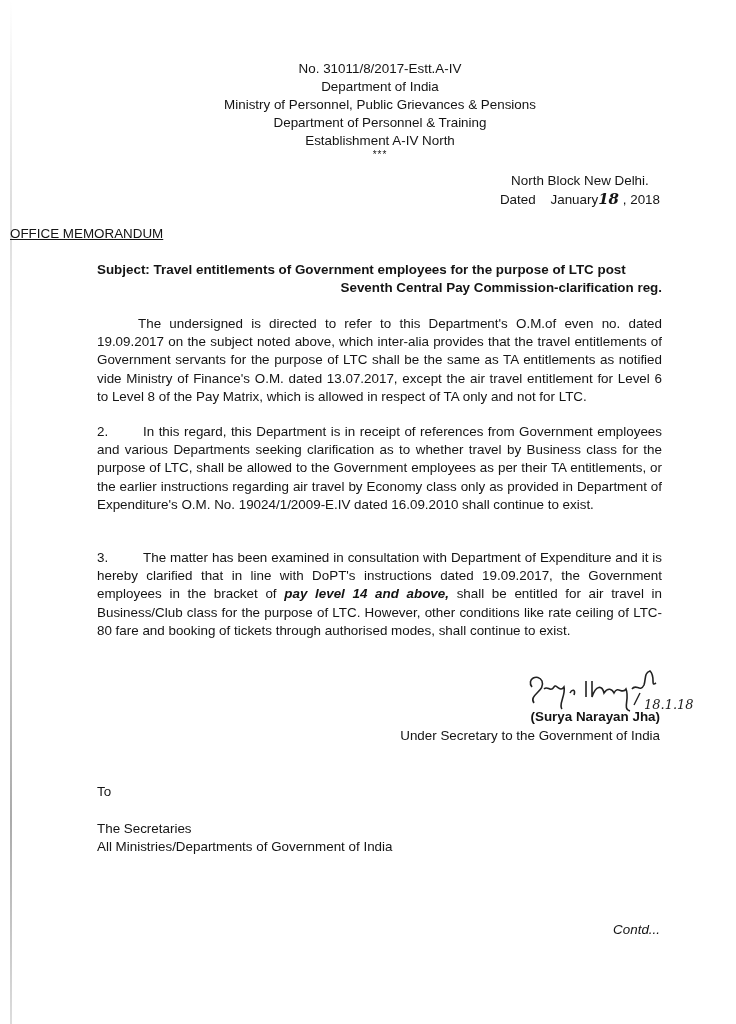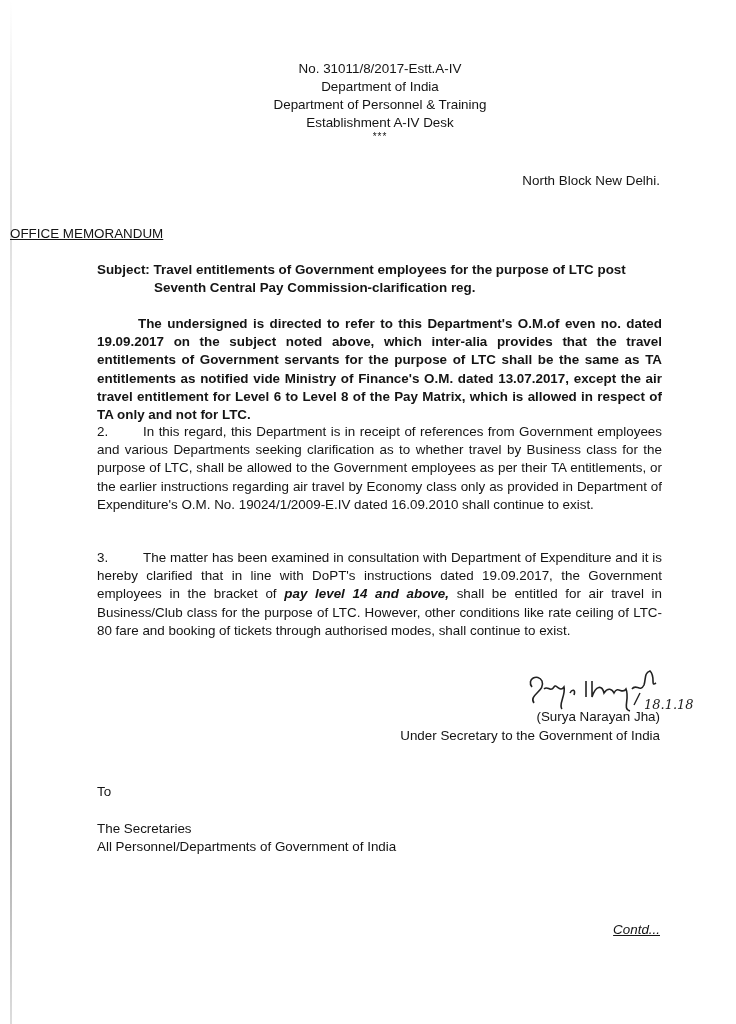--- a/index.html
+++ b/index.html
@@ -8,51 +8,57 @@
   .page { position: absolute; left: 0; top: 0; width: 736px; height: 1024px; background: #fff; margin-left: 10px; }
   .edge { position: absolute; left: 0; top: 0; width: 2px; height: 1024px;
           background: linear-gradient(to bottom, #fff 0%, #ddd 20%, #eee 40%, #ccc 60%, #aaa 80%, #ddd 100%); }
   .hdr { position: absolute; left: 140px; width: 460px; top: 60px; text-align: center; line-height: 18px; }
   .hdr div { white-space: nowrap; }
   .stars { font-size: 10px; line-height: 10px; letter-spacing: 1px; }
   .place { position: absolute; right: 86px; top: 171px; text-align: center; line-height: 19px; }
   .date-hand { font-family: "DejaVu Serif", serif; font-style: italic; font-weight: bold; font-size: 15px; }
   .om-title { position: absolute; left: 0; width: 736px; top: 226px; text-align: left; text-decoration: underline; }
   .subject { position: absolute; left: 87px; width: 565px; top: 261px; font-weight: bold; line-height: 18px; }
-  .subject .l2 { padding-left: 57px; }
+  .subject .l2 { padding-left: 57px; text-align: right; }
   .para { position: absolute; left: 87px; width: 565px; line-height: 18.2px; text-align: justify; }
-  .p1 { top: 315px; text-indent: 41px; font-weight: bold; }
+  .p1 { top: 315px; text-indent: 41px; }
   .p2 { top: 423px; }
   .p3 { top: 549px; }
   .p4 { top: 655px; }
   .num { display: inline-block; width: 46px; }
   .bold { font-weight: bold; font-style: italic; }
   .sig { position: absolute; left: 512px; top: 665px; width: 200px; height: 50px; }
   .signer { position: absolute; right: 86px; top: 707px; text-align: right; line-height: 19px; }
-  .signer .name { padding-right: 0px; }
+  .signer .name { padding-right: 0px; font-weight: bold; }
   .to-block { position: absolute; left: 87px; top: 783px; line-height: 18.5px; }
   .to-block .gap { height: 18px; }
-  .contd { position: absolute; right: 86px; top: 922px; font-style: italic; text-decoration: underline; }
+  .contd { position: absolute; right: 86px; top: 922px; font-style: italic; }
 </style>
 </head>
 <body>
 
 <div class="page">
   <div class="edge"></div>
 
   <div class="hdr">
     <div>No. 31011/8/2017-Estt.A-IV</div>
     <div>Department of India</div>
+    <div>Ministry of Personnel, Public Grievances &amp; Pensions</div>
     <div>Department of Personnel &amp; Training</div>
-    <div>Establishment A-IV Desk</div>
+    <div>Establishment A-IV North</div>
     <div class="stars">***</div>
   </div>
 
   <div class="place">
     <div>North Block New Delhi.</div>
+    <div>
+      <span>Dated</span>&nbsp;&nbsp;&nbsp;
+      <span>January</span><span class="date-hand">18</span>
+      <span>, 2018</span>
+    </div>
   </div>
 
   <div class="om-title">OFFICE MEMORANDUM</div>
 
   <div class="subject">
     <div>Subject: Travel entitlements of Government employees for the purpose of LTC post</div>
     <div class="l2">Seventh Central Pay Commission-clarification reg.</div>
   </div>
 
   <div class="para p1">The undersigned is directed to refer to this Department's O.M.of even no. dated 19.09.2017 on the subject noted above, which inter-alia provides that the travel entitlements of Government servants for the purpose of LTC shall be the same as TA entitlements as notified vide Ministry of Finance's O.M. dated 13.07.2017, except the air travel entitlement for Level 6 to Level 8 of the Pay Matrix, which is allowed in respect of TA only and not for LTC.</div>
@@ -75,17 +81,17 @@
 
   <div class="signer">
     <div class="name">(Surya Narayan Jha)</div>
     <div>Under Secretary to the Government of India</div>
   </div>
 
   <div class="to-block">
     <div>To</div>
     <div class="gap"></div>
     <div>The Secretaries</div>
-    <div>All Personnel/Departments of Government of India</div>
+    <div>All Ministries/Departments of Government of India</div>
   </div>
 
   <div class="contd">Contd...</div>
 </div>
 
 </body></html>

